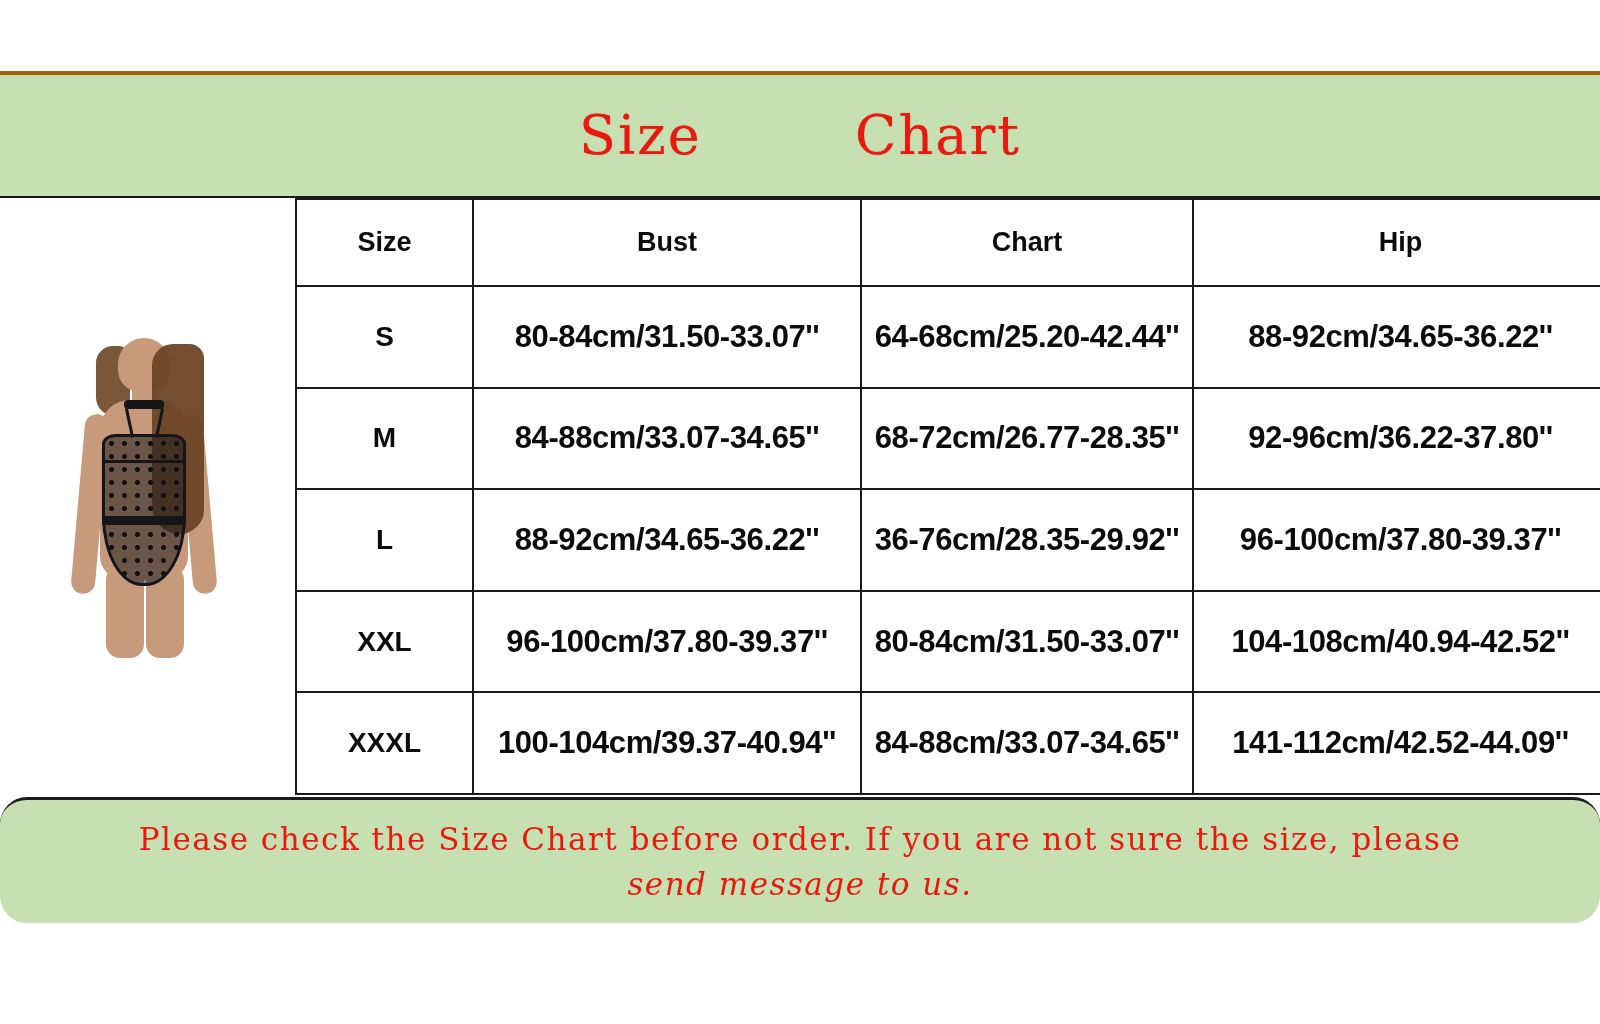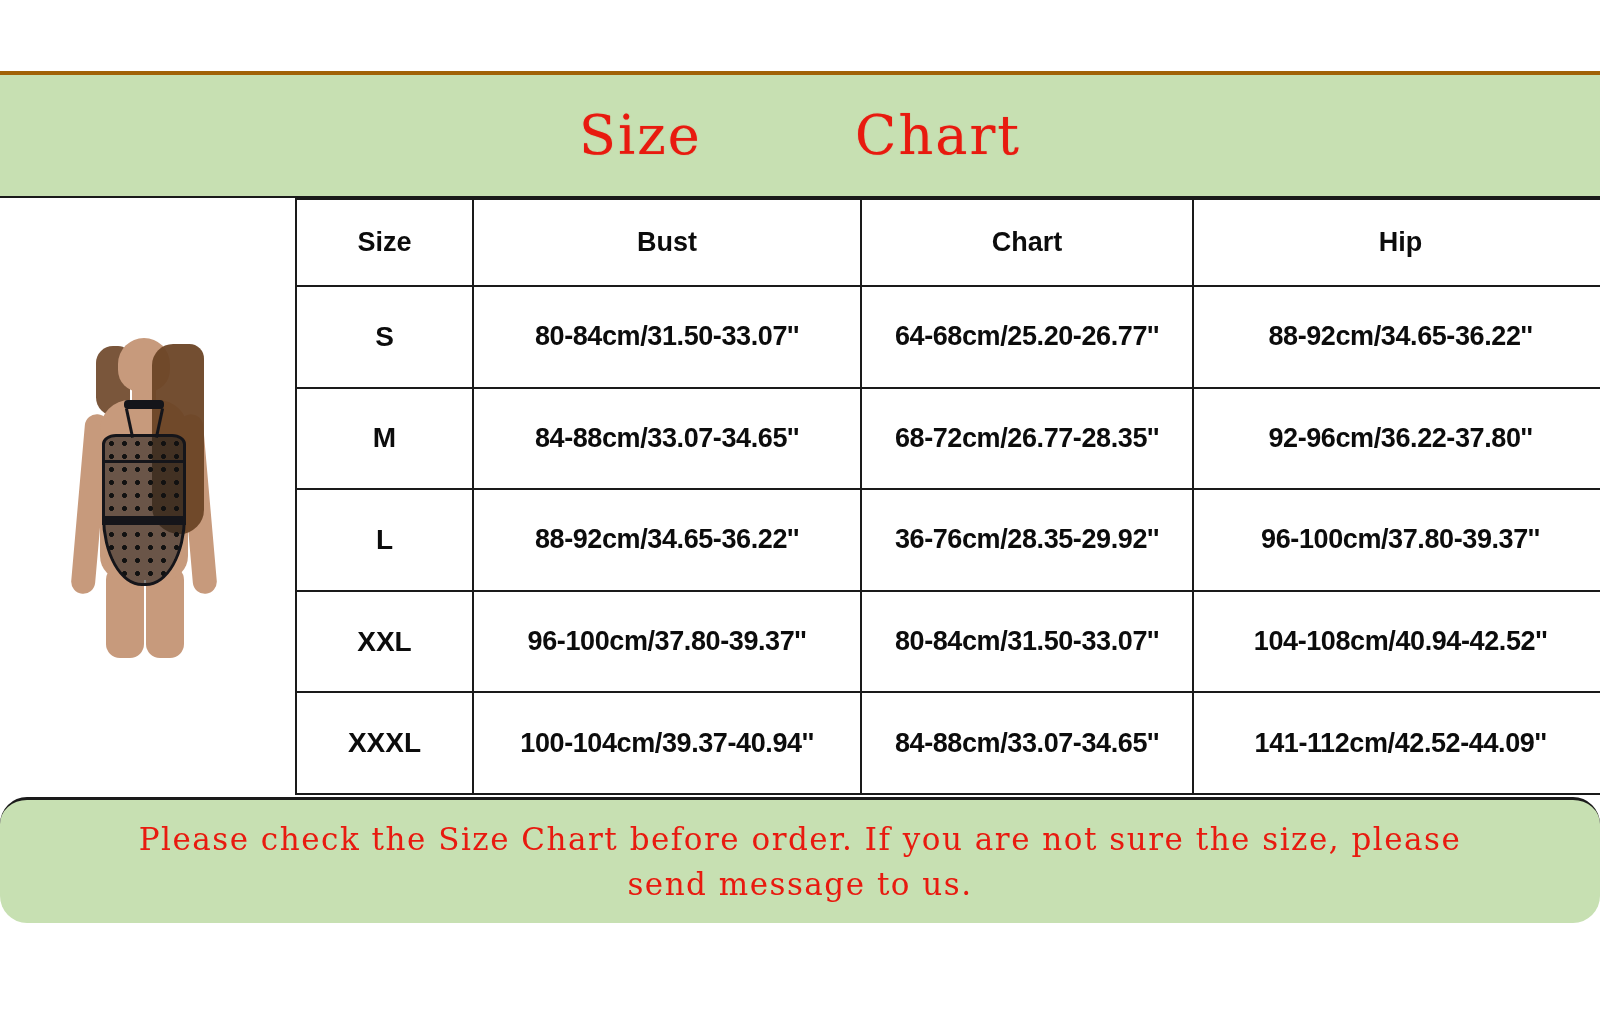--- a/index.html
+++ b/index.html
@@ -191,21 +191,21 @@
     font-size: 27px;
     height: 85px;
   }
   table.size-table td {
     height: 85px;
   }
   td.size-cell {
     font-size: 28px;
   }
   td.meas-cell {
-    font-size: 27px;
+    font-size: 31px;
     letter-spacing: -0.4px;
   }
   col.c-size { width: 177px; }
   col.c-bust { width: 388px; }
   col.c-waist { width: 332px; }
   col.c-hip { width: 415px; }
 
   
   .footer-banner {
     position: absolute;
@@ -227,20 +227,21 @@
     font-family: "DejaVu Serif", "Liberation Serif", serif;
     font-size: 31px;
     font-weight: 400;
     letter-spacing: 1.5px;
     line-height: 1.45;
     white-space: pre;
     text-align: center;
   }
   .footer-line.second {
     text-align: center;
+    font-style: italic;
   }
 </style>
 </head>
 <body>
 
 <div class="page">
 
   <div class="title-banner">
     <div class="title-text">Size        Chart</div>
   </div>
@@ -280,21 +281,21 @@
             <th>Size</th>
             <th>Bust</th>
             <th>Chart</th>
             <th>Hip</th>
           </tr>
         </thead>
         <tbody>
           <tr>
             <td class="size-cell">S</td>
             <td class="meas-cell">80-84cm/31.50-33.07''</td>
-            <td class="meas-cell">64-68cm/25.20-26.77''</td>
+            <td class="meas-cell">64-68cm/25.20-42.44''</td>
             <td class="meas-cell">88-92cm/34.65-36.22''</td>
           </tr>
           <tr>
             <td class="size-cell">M</td>
             <td class="meas-cell">84-88cm/33.07-34.65''</td>
             <td class="meas-cell">68-72cm/26.77-28.35''</td>
             <td class="meas-cell">92-96cm/36.22-37.80''</td>
           </tr>
           <tr>
             <td class="size-cell">L</td>

